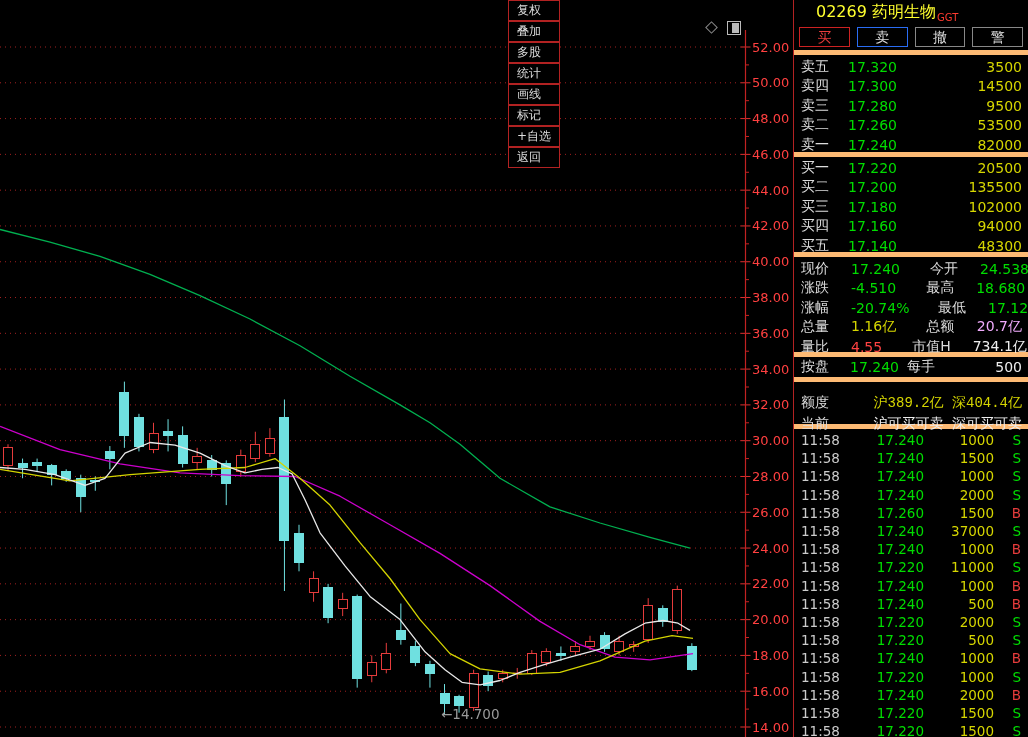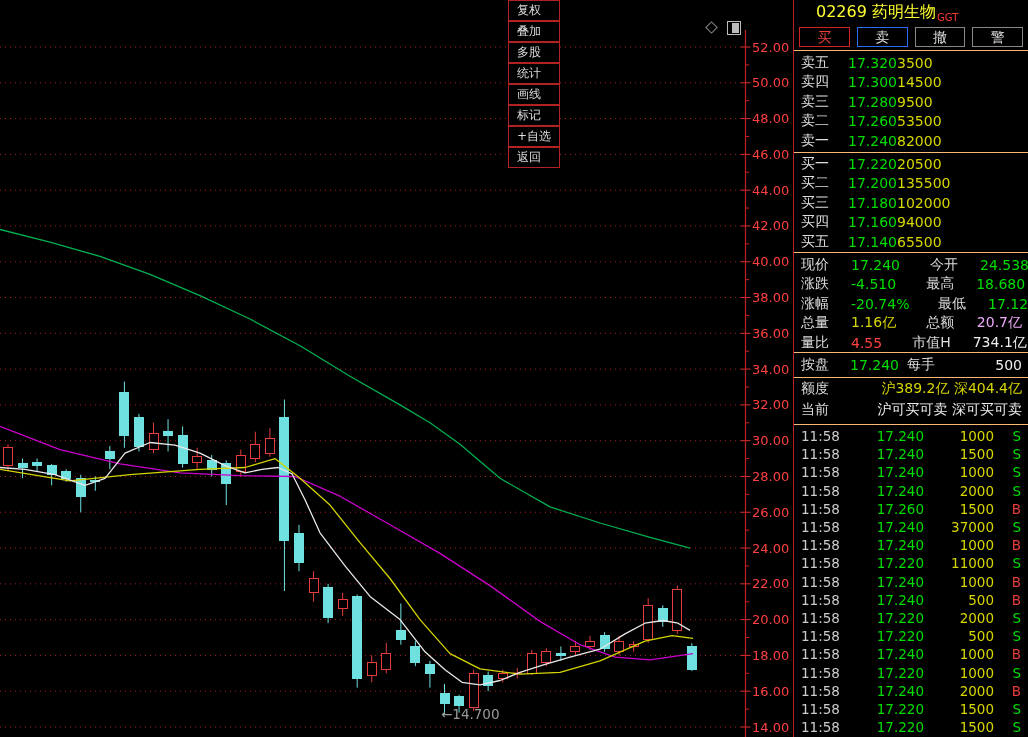--- a/index.html
+++ b/index.html
@@ -18,48 +18,48 @@
   #paneltoggle { position:absolute; left:727px; top:21px; width:14px; height:14px;
                  border:1px solid #bbb; background:#000; z-index:4; }
   #paneltoggle .fill { position:absolute; top:1px; right:1px; bottom:1px; width:7px; background:#bbb; }
 
   
   #chart { position:absolute; left:0; top:0; }
 
   
   #panel { position:absolute; left:793px; top:0; width:235px; height:737px;
            border-left:1px solid #b22222; background:#000; color:#ddd; }
-  .sec { border-top:1px solid #fdba74; }
+  .sec { border-top:5px solid #fdba74; }
 
   #pheader { height:24px; line-height:24px; padding-left:22px; font-size:16px; color:#ffff2e; white-space:nowrap; }
   #pheader .tag { color:#ff3b30; font-size:10px; vertical-align:-4px; margin-left:1px; }
 
   #btnrow { height:26px; display:flex; gap:7px; padding:3px 5px; }
   .tbtn { flex:1; height:20px; line-height:18px; text-align:center; font-size:14px;
           border:1px solid #888; color:#ddd; background:#000; cursor:pointer; }
   .btn-buy   { color:#e63c3c; border-color:#cc2222; }
   .btn-sell  { color:#ddd; border-color:#2a6df4; }
 
   .row { display:flex; align-items:center; font-size:14px; white-space:nowrap; }
   .lvl-row { height:19.5px; }
   .lbl { width:46px; padding-left:7px; color:#ddd; }
   .prc { width:57px; text-align:right; }
-  .vol { flex:1; text-align:left; padding-right:6px; }
+  .vol { flex:1; text-align:right; padding-right:6px; }
   #asks { height:102px; padding-top:2px; }
   #bids { height:100px; padding-top:1px; }
 
   #stats { height:100px; padding-top:2px; }
   .st-row { height:19.5px;gap:22px; }
   .l1 { width:48px; padding-left:7px; }
   .v1 { width:57px; text-align:right; }
   .l2 { width:52px; margin-left:8px; }
   .v2 { flex:1; text-align:right; padding-right:6px; }
 
   #board { height:25px; }
-  #quota { height:47px; padding-top:0; }
+  #quota { height:47px; padding-top:10px;font-family:Liberation Mono, monospace; }
   .q-row { height:21px; }
   .q-lbl { width:50px; padding-left:7px; }
   .q-val { flex:1; text-align:right; padding-right:6px; }
 
   #ticks { height:313px; padding-top:2px; }
   .tick-row { height:18.2px; font-size:13.5px; }
   .t-time { width:46px; padding-left:7px; color:#ccc; }
   .t-prc  { width:84px; text-align:right; }
   .t-vol  { width:70px; text-align:right; }
   .t-side { flex:1; text-align:right; padding-right:7px; }
@@ -330,21 +330,21 @@
     <span class="vol c-yellow">102000</span>
   </div>
         <div class="row lvl-row">
     <span class="lbl">买四</span>
     <span class="prc c-green">17.160</span>
     <span class="vol c-yellow">94000</span>
   </div>
         <div class="row lvl-row">
     <span class="lbl">买五</span>
     <span class="prc c-green">17.140</span>
-    <span class="vol c-yellow">65500</span>
+    <span class="vol c-yellow">48300</span>
   </div>
       </div>
     <div id="stats" class="sec">
         <div class="row st-row">
     <span class="l1">现价</span>
     <span class="v1 c-green">17.240</span>
     <span class="l2">今开</span>
     <span class="v2 c-green">24.538</span>
   </div>
         <div class="row st-row">

